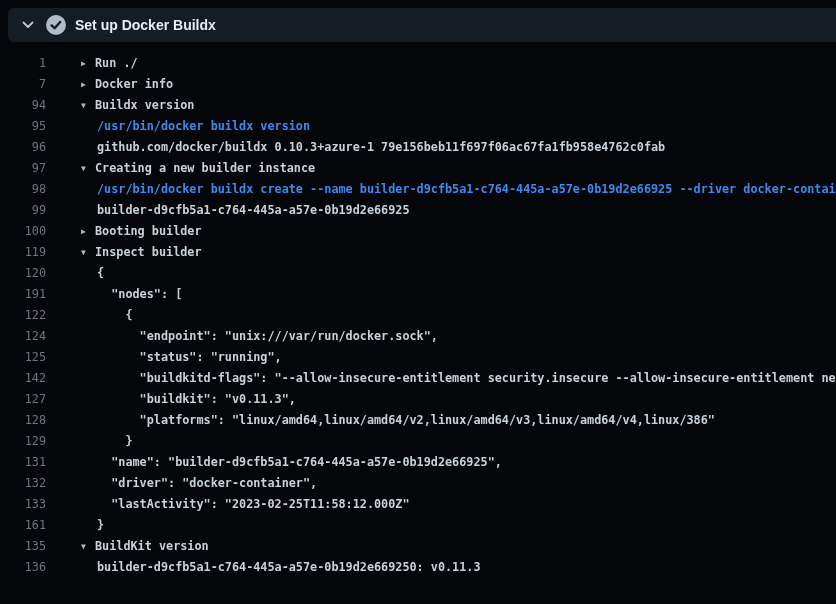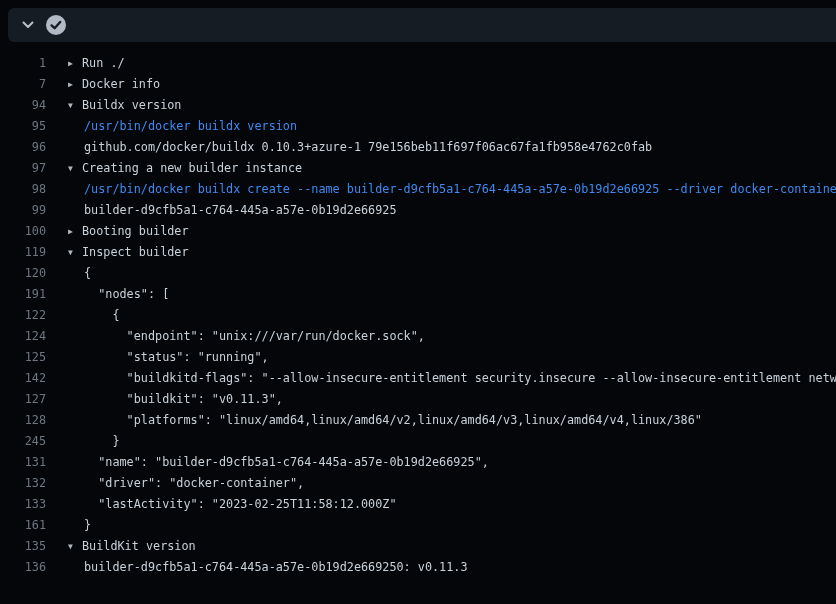--- a/index.html
+++ b/index.html
@@ -60,24 +60,25 @@
   .ln {
     flex: none;
     width: 46px;
     text-align: right;
     color: var(--linenum-color, #6e7681);
     cursor: pointer;
     user-select: none;
   }
   .body {
     flex: 1 1 auto;
-    margin-left: 22px;
+    margin-left: 35px;
     white-space: pre;
     overflow: hidden;
     color: var(--text-color, #c9d1d9);
+    font-weight: bold;
   }
   .body.out, .body.cmd { padding-left: 16px; }
   .body.cmd { color: var(--cmd-color, #3e8af0); }
   .body.group { cursor: pointer; }
   .arrow {
     display: inline-block;
     width: 14px;
     font-size: 8px;
     vertical-align: 1px;
     color: var(--arrow-color, #aeb6bd);
@@ -94,20 +95,21 @@
       <svg width="16" height="16" viewBox="0 0 16 16">
         <path d="M3.5 5.5 L8 10 L12.5 5.5" fill="none" stroke="#b9c1c9" stroke-width="2" stroke-linecap="round" stroke-linejoin="round"></path>
       </svg>
     </span>
     <span class="status">
       <svg width="20" height="20" viewBox="0 0 20 20">
         <circle cx="10" cy="10" r="10" fill="#b1bac4"></circle>
         <path d="M5.6 10.4 L8.6 13.2 L14.2 7.0" fill="none" stroke="#161c23" stroke-width="2.4" stroke-linecap="round" stroke-linejoin="round"></path>
       </svg>
     </span>
+    <span class="step-title">Set up Docker Buildx</span>
   </div>
 
   <div class="log" id="log">
       <div class="row">
       <span class="ln">1</span>
       <span class="body group"><span class="arrow">▶</span><span class="gtitle">Run ./</span></span>
     </div>
       <div class="row">
       <span class="ln">7</span>
       <span class="body group"><span class="arrow">▶</span><span class="gtitle">Docker info</span></span>
@@ -170,21 +172,21 @@
     </div>
       <div class="row">
       <span class="ln">127</span>
       <span class="body out">      "buildkit": "v0.11.3",</span>
     </div>
       <div class="row">
       <span class="ln">128</span>
       <span class="body out">      "platforms": "linux/amd64,linux/amd64/v2,linux/amd64/v3,linux/amd64/v4,linux/386"</span>
     </div>
       <div class="row">
-      <span class="ln">245</span>
+      <span class="ln">129</span>
       <span class="body out">    }</span>
     </div>
       <div class="row">
       <span class="ln">131</span>
       <span class="body out">  "name": "builder-d9cfb5a1-c764-445a-a57e-0b19d2e66925",</span>
     </div>
       <div class="row">
       <span class="ln">132</span>
       <span class="body out">  "driver": "docker-container",</span>
     </div>

